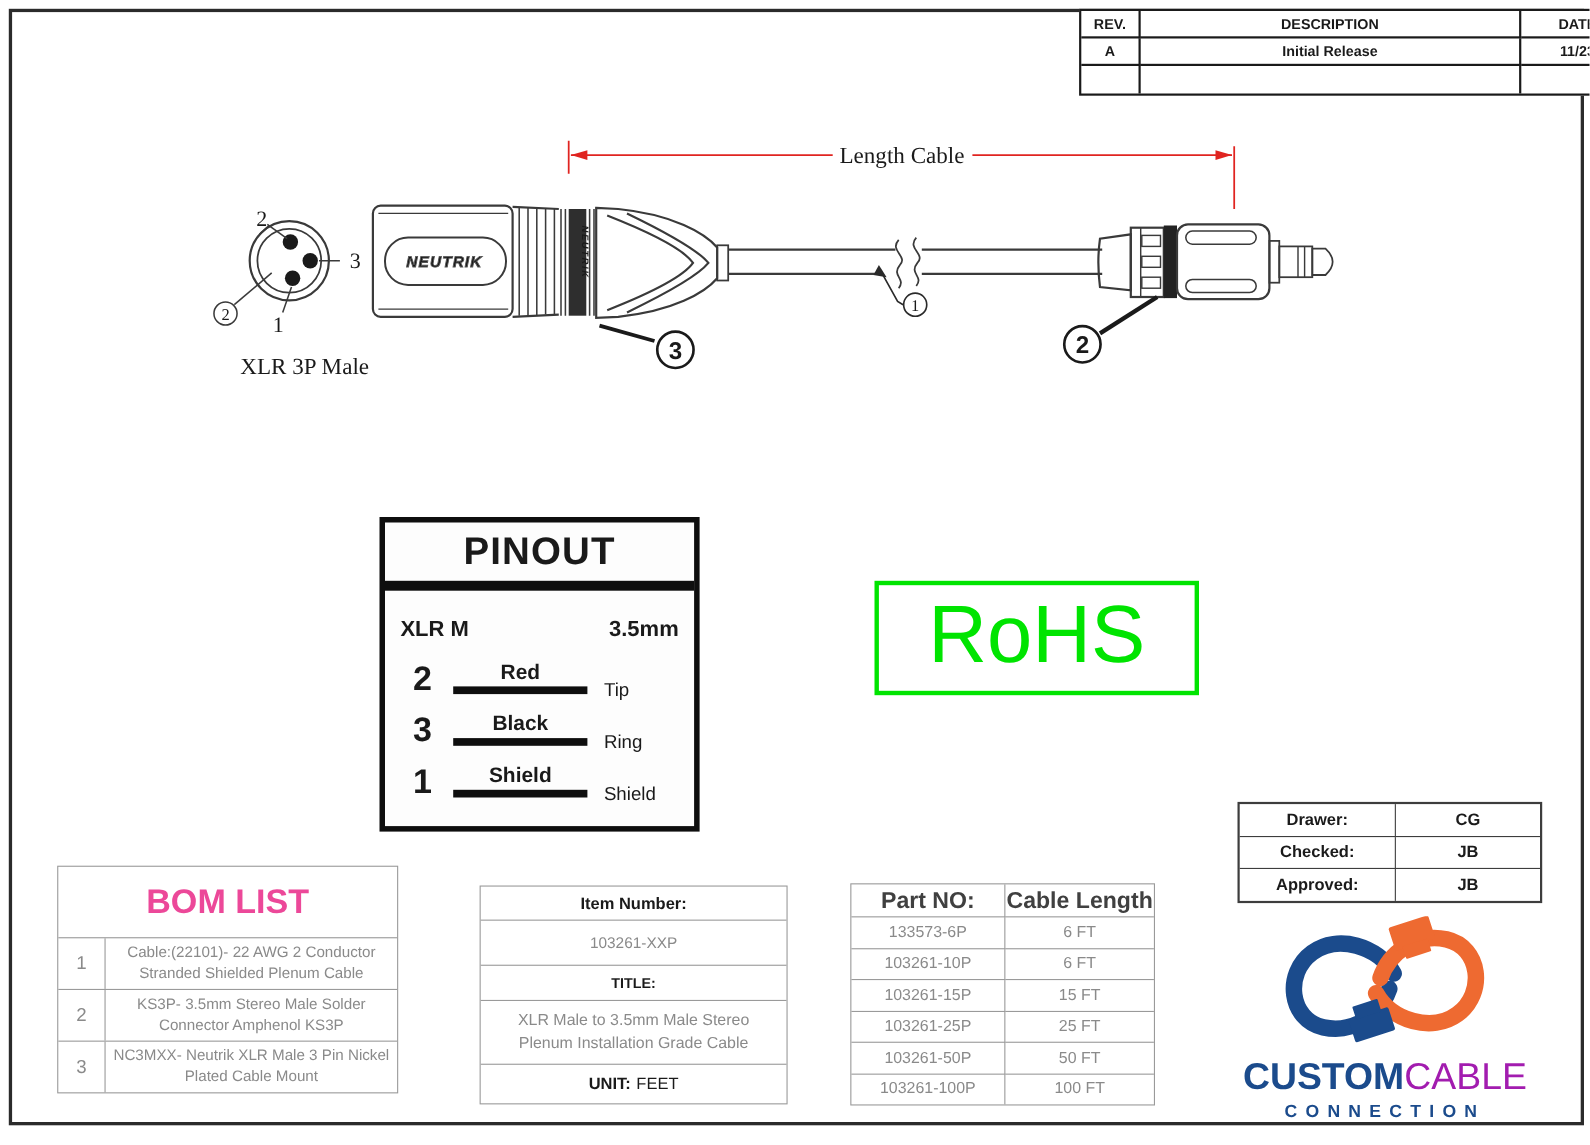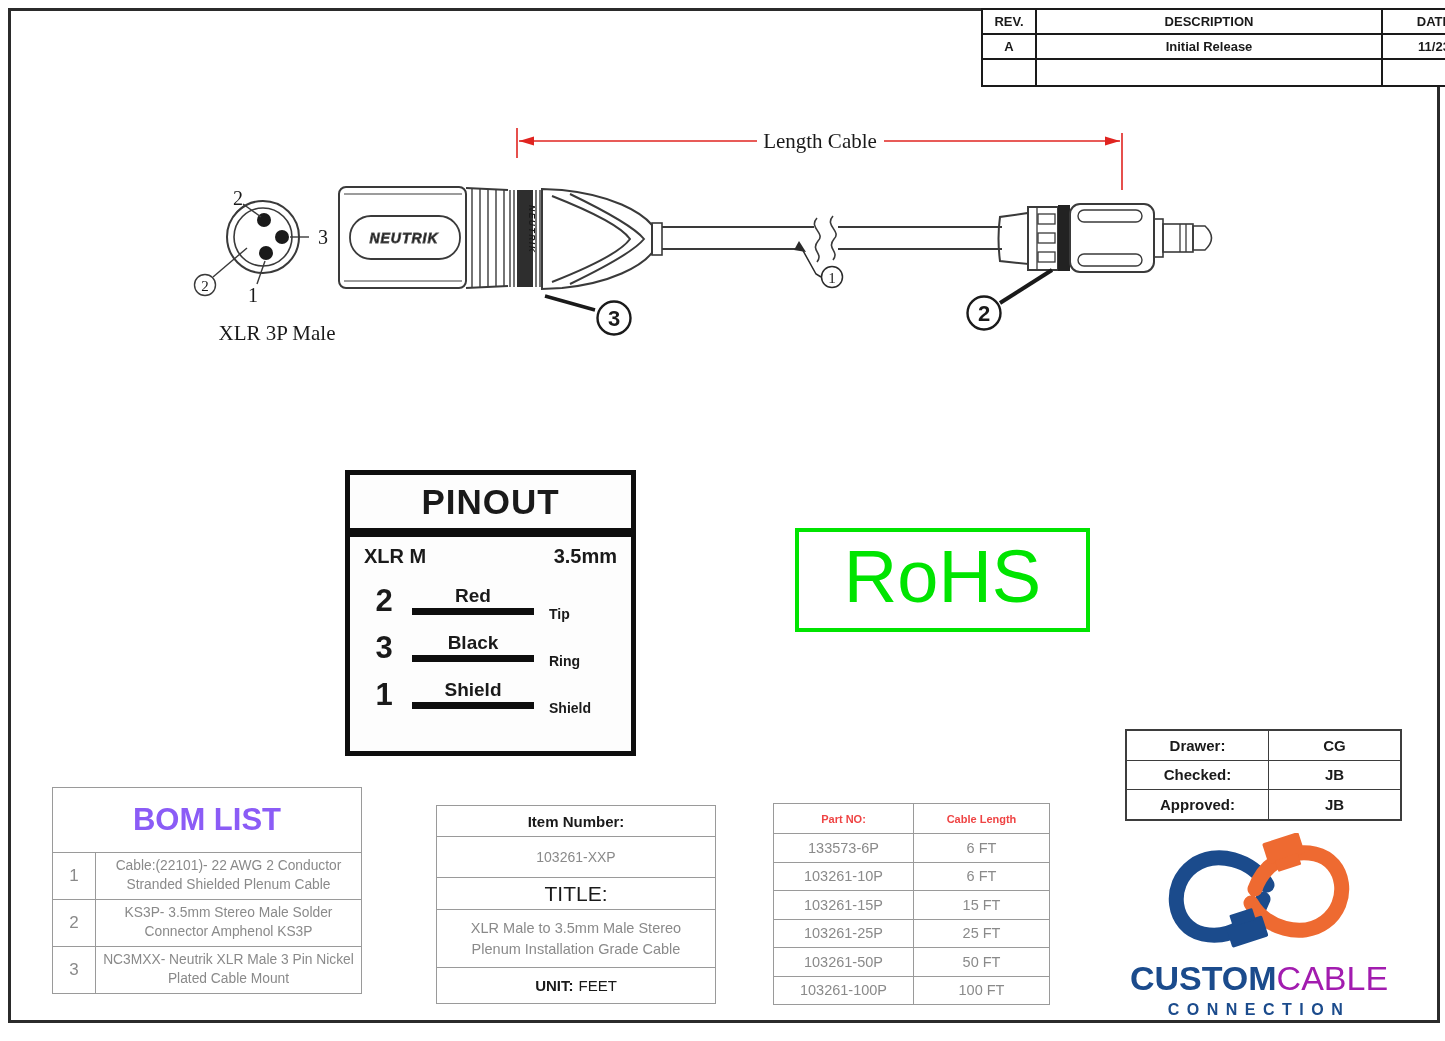--- a/index.html
+++ b/index.html
@@ -16,54 +16,54 @@
   .rev-table .c.last-col{border-right:none;}
   .rev-table .c.last-row{border-bottom:none;}
 
   
   .drawing{left:180px;top:100px;}
 
   
   .pinout{left:345px;top:470px;width:281px;height:276px;border:5px solid #0e0e0e;background:#fdfdfd;}
   .pinout .title{height:53px;display:flex;align-items:center;justify-content:center;font-size:35px;font-weight:800;letter-spacing:1px;}
   .pinout .bar{height:9px;background:#0e0e0e;}
-  .pinout .content{padding:8px 14px 0 14px;}
+  .pinout .content{padding:24px 14px 0 14px;}
   .pinout .hdrs{display:flex;justify-content:space-between;font-size:20px;font-weight:700;}
   .pinout .prow{display:flex;align-items:flex-end;margin-top:17px;}
   .pinout .pnum{width:40px;font-size:31px;font-weight:800;text-align:center;line-height:.9;}
   .pinout .pwire{width:122px;margin-left:8px;text-align:center;font-size:19px;font-weight:700;border-bottom:7px solid #0e0e0e;padding-bottom:1px;}
-  .pinout .pdest{font-size:14px;font-weight:700;padding-left:15px;transform:translateY(7px);}
+  .pinout .pdest{font-size:17px;font-weight:400;padding-left:15px;transform:translateY(7px);}
 
   
   .rohs{left:795px;top:528px;width:287px;height:96px;border:4px solid #00e400;display:flex;align-items:center;justify-content:center;}
   .rohs span{font-size:74px;color:#00e400;line-height:1;transform:translateY(-3px);}
 
   
   .gray{color:#8a8a8a;}
   .bom{left:52px;top:787px;width:308px;border:1px solid #9a9a9a;background:#fff;}
   .bom .bh{height:64px;display:flex;align-items:center;justify-content:center;font-size:31px;font-weight:800;border-bottom:1px solid #9a9a9a;}
   .bom .brow{display:flex;border-bottom:1px solid #9a9a9a;min-height:46px;}
   .bom .brow:last-child{border-bottom:none;}
   .bom .bno{width:42px;border-right:1px solid #9a9a9a;display:flex;align-items:center;justify-content:center;font-size:17px;}
   .bom .bdesc{flex:1;display:flex;align-items:center;justify-content:center;text-align:center;font-size:13.8px;line-height:1.35;padding:4px 6px;}
 
   .item{left:436px;top:805px;width:278px;border:1px solid #9a9a9a;background:#fff;}
   .item .sec{border-bottom:1px solid #9a9a9a;display:flex;align-items:center;justify-content:center;text-align:center;}
   .item .sec:last-child{border-bottom:none;}
   .item .s1{height:30px;font-size:15px;font-weight:700;}
   .item .s2{height:40px;font-size:14px;}
-  .item .s3{height:31px;font-size:21px;font-weight:400;}
+  .item .s3{height:31px;font-size:13px;font-weight:700;}
   .item .s4{height:57px;font-size:14.5px;line-height:1.4;padding:0 10px;}
   .item .s5{height:35px;font-size:15px;}
   .item .s5 b{font-weight:700;margin-right:5px;}
 
   .parts{left:773px;top:803px;width:275px;border:1px solid #9a9a9a;display:grid;grid-template-columns:140px 1fr;background:#fff;}
   .parts .pc{border-bottom:1px solid #9a9a9a;height:27.5px;display:flex;align-items:center;justify-content:center;font-size:14.5px;}
   .parts .pc.col1{border-right:1px solid #9a9a9a;}
-  .parts .pc.hdr{font-weight:700;font-size:11px;color:#ef4444;height:29px;}
+  .parts .pc.hdr{font-weight:700;font-size:21px;color:#404040;height:29px;}
   .parts .pc.bot{border-bottom:none;}
 
   .appr{left:1125px;top:729px;width:273px;border:2px solid #3d3d3d;display:grid;grid-template-columns:142px 1fr;background:#fff;}
   .appr .ac{height:28.5px;border-bottom:1.5px solid #3d3d3d;border-right:1.5px solid #3d3d3d;display:flex;align-items:center;justify-content:center;font-size:15px;font-weight:700;}
   .appr .ac.col2{border-right:none;}
   .appr .ac.bot{border-bottom:none;}
 
   
   .logo{left:1086px;top:833px;width:346px;text-align:center;}
   .logo .words{font-size:34px;line-height:1;white-space:nowrap;margin-top:2px;}
@@ -221,21 +221,21 @@
       <div class="pdest">Shield</div>
     </div>
   </div>
 </div>
 
 <div class="abs rohs">
   <span>RoHS</span>
 </div>
 
 <div class="abs bom gray">
-  <div class="bh" style="color:#8b5cf6;">BOM LIST</div>
+  <div class="bh" style="color:#ec4899;">BOM LIST</div>
   <div class="brow">
     <div class="bno">1</div>
     <div class="bdesc">Cable:(22101)- 22 AWG 2 Conductor Stranded Shielded Plenum Cable</div>
   </div>
   <div class="brow">
     <div class="bno">2</div>
     <div class="bdesc">KS3P- 3.5mm Stereo Male Solder Connector Amphenol KS3P</div>
   </div>
   <div class="brow">
     <div class="bno">3</div>

